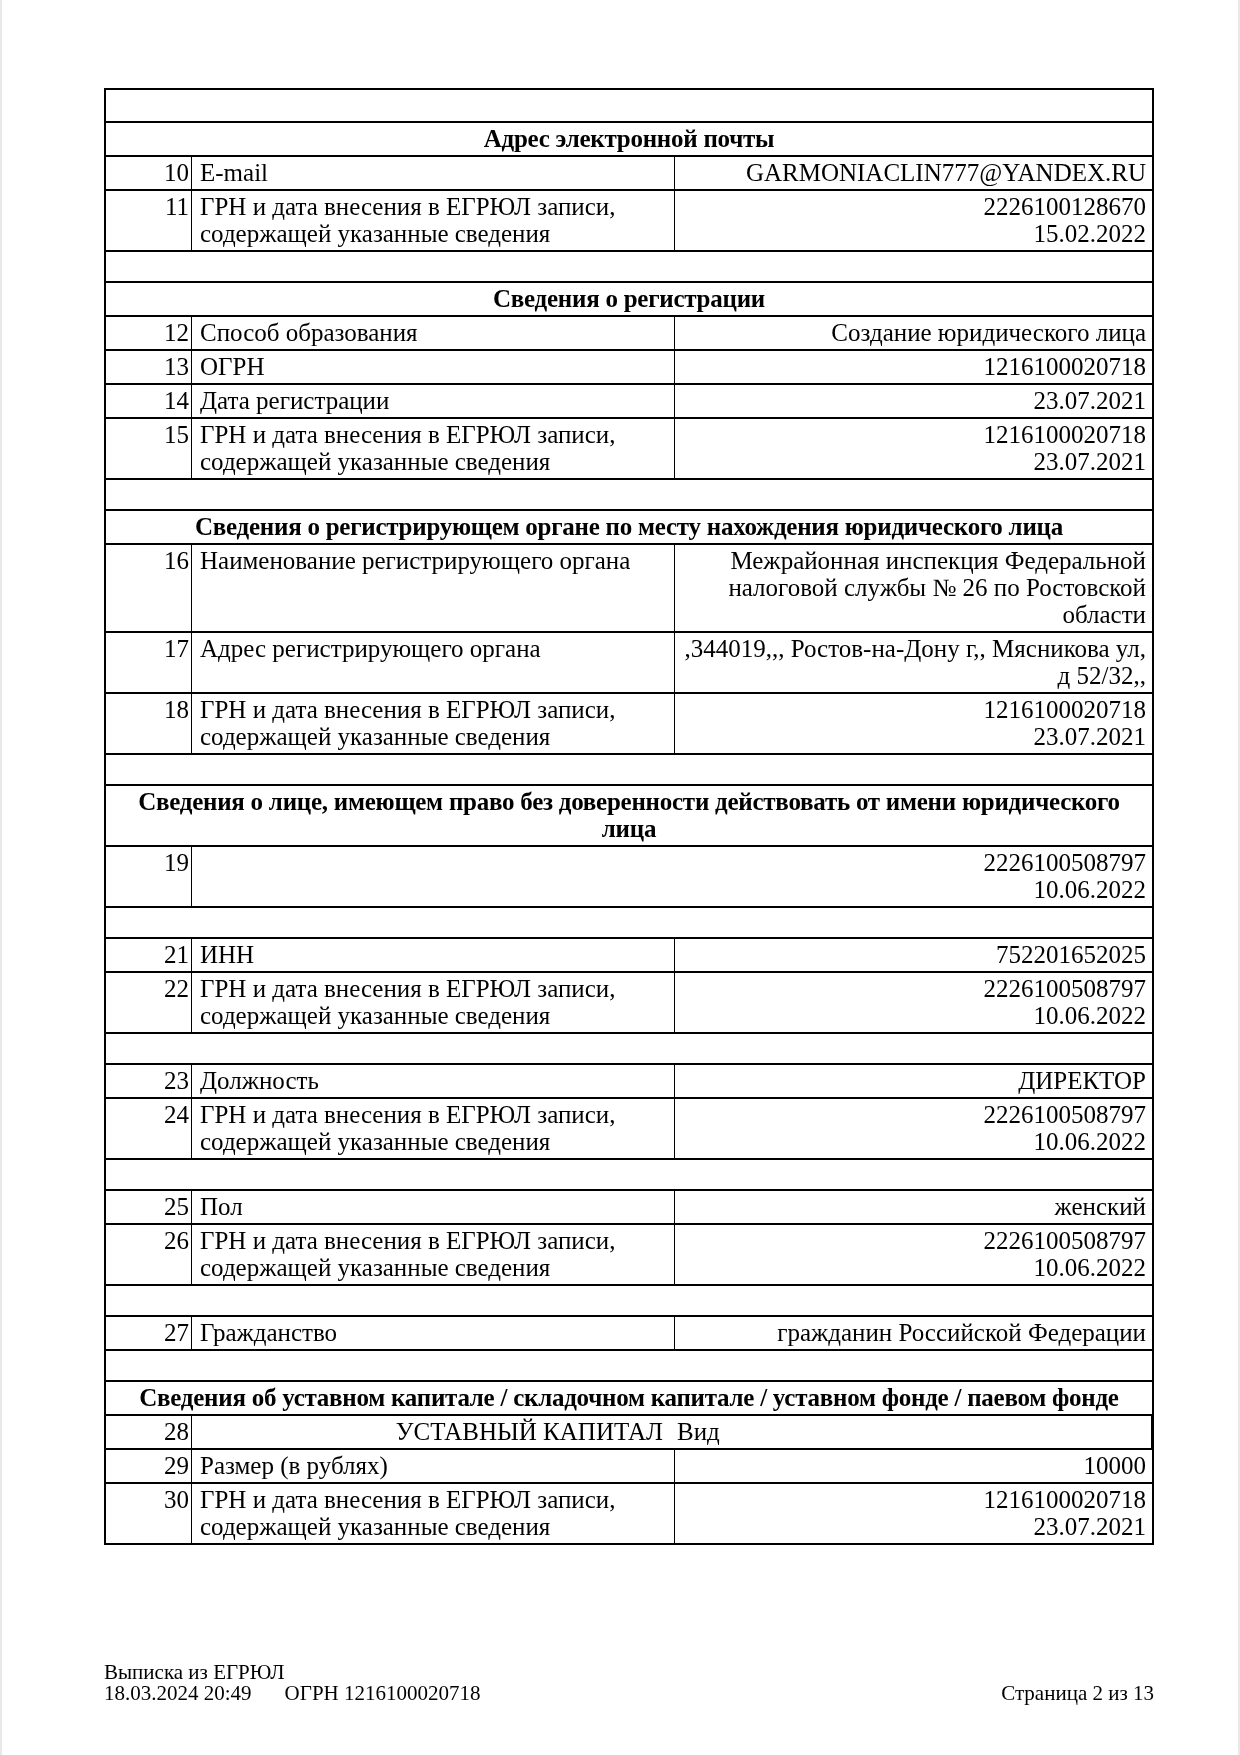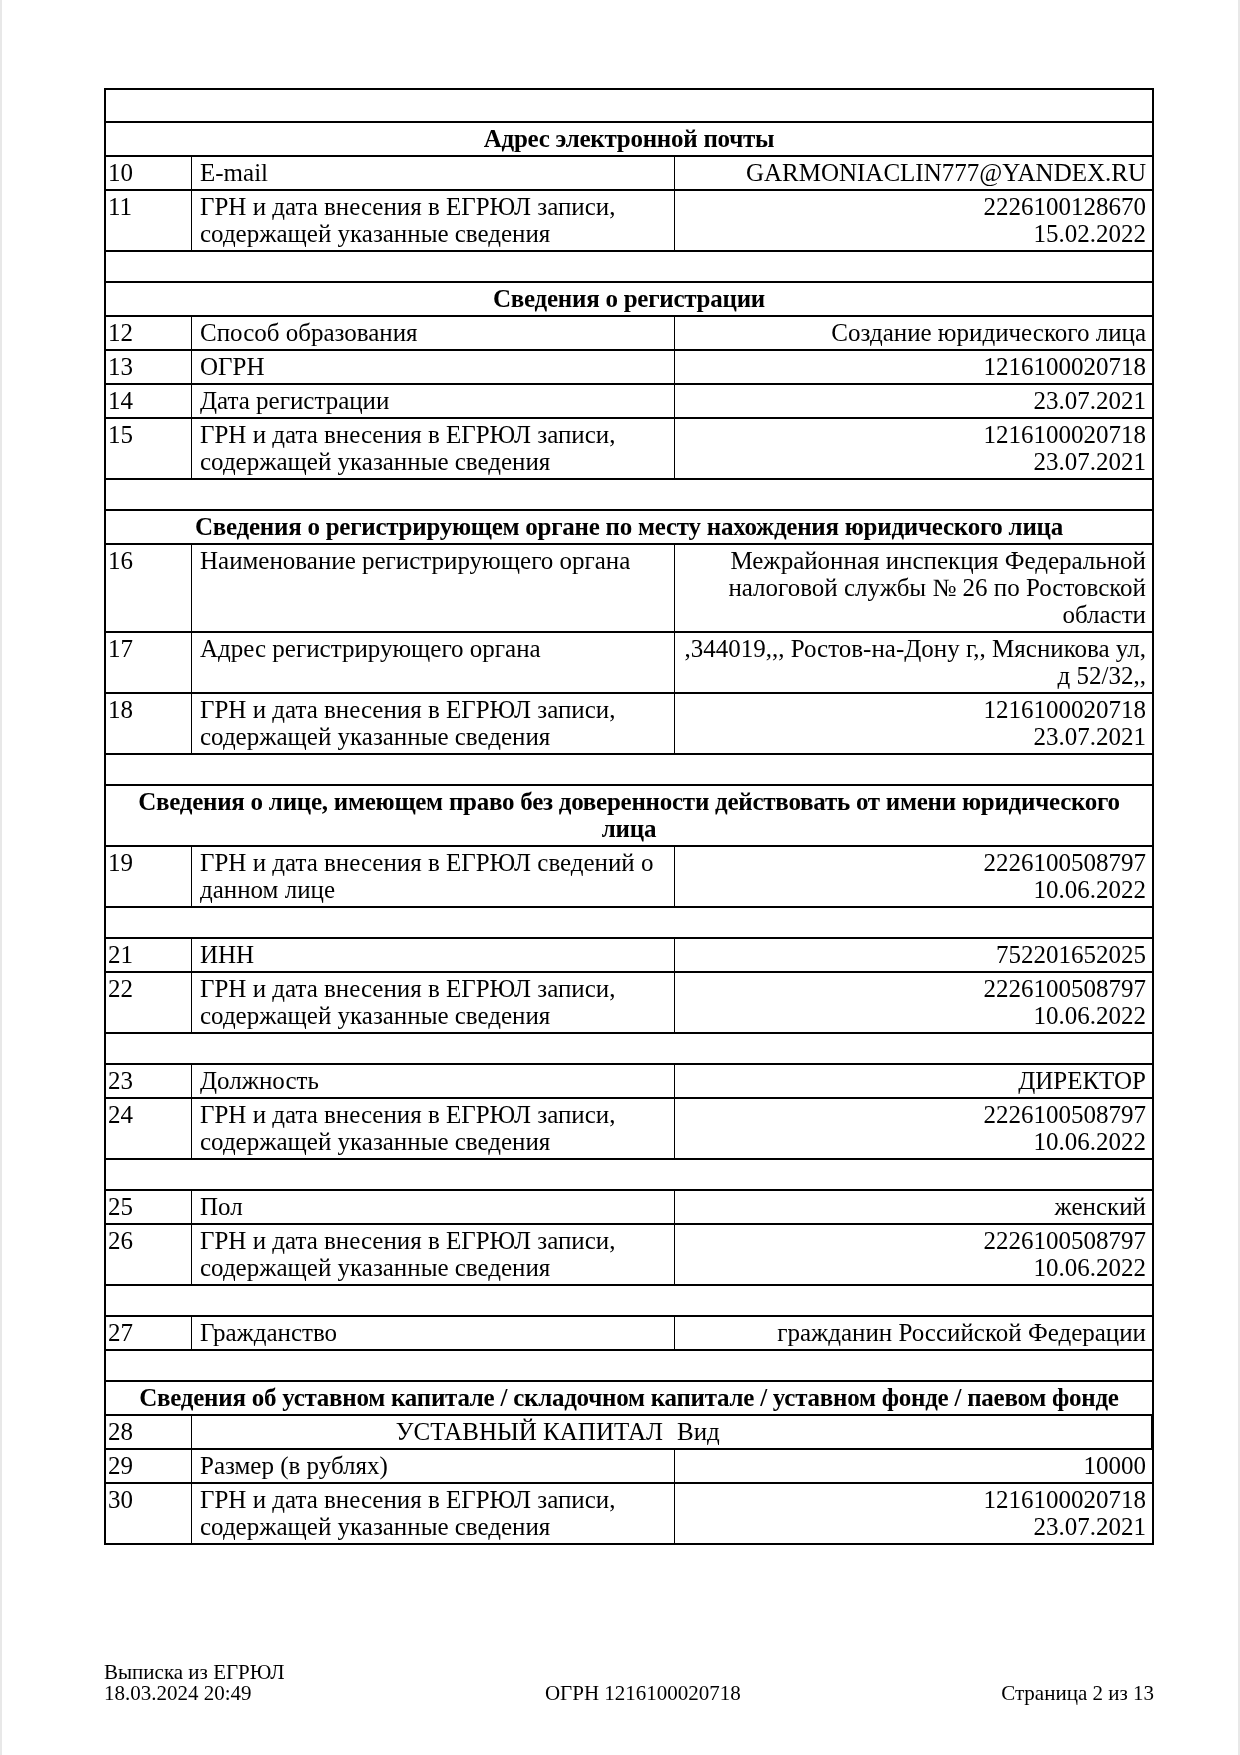--- a/index.html
+++ b/index.html
@@ -31,21 +31,21 @@
     text-align: center;
     font-weight: bold;
     padding: 2px 6px 3px;
     letter-spacing: -0.25px;
     white-space: pre-line;
   }
   .cell { white-space: pre-line; }
   .cell-num {
     flex: 0 0 86px;
     border-right: 1.5px solid #000;
-    text-align: left;
+    text-align: right;
     padding: 2px 2px 3px;
   }
   .cell-label {
     flex: 0 0 483px;
     border-right: 1.5px solid #000;
     padding: 2px 6px 3px 8px;
   }
   .cell-value {
     flex: 1 1 auto;
     padding: 2px 6px 3px 7px;
@@ -54,21 +54,21 @@
   .footer {
     position: absolute;
     left: 102px;
     top: 1662px;
     width: 1050px;
     display: flex;
     font-size: 21px;
     line-height: 21px;
   }
   .footer-left  { text-align: left; }
-  .footer-center{ flex: 1 1 auto; text-align: center; align-self: flex-end; }
+  .footer-center{ flex: 1 1 auto; align-self: flex-end; }
   .footer-right { text-align: left; align-self: flex-end; }
 </style>
 </head>
 <body>
 
 <div class="page">
 
   <div class="doc-table">
       <div class="row row-spacer"></div>
       <div class="row row-section">Адрес электронной почты</div>
@@ -128,22 +128,20 @@
         <div class="cell cell-label">ГРН и дата внесения в ЕГРЮЛ записи,
 содержащей указанные сведения</div>
         <div class="cell cell-value">1216100020718
 23.07.2021</div>
       </div>
       <div class="row row-spacer"></div>
       <div class="row row-section">Сведения о лице, имеющем право без доверенности действовать от имени юридического
 лица</div>
       <div class="row row-data">
         <div class="cell cell-num">19</div>
-        <div class="cell cell-label">ГРН и дата внесения в ЕГРЮЛ сведений о
-данном лице</div>
         <div class="cell cell-value">2226100508797
 10.06.2022</div>
       </div>
       <div class="row row-spacer"></div>
       <div class="row row-data">
         <div class="cell cell-num">21</div>
         <div class="cell cell-label">ИНН</div>
         <div class="cell cell-value">752201652025</div>
       </div>
       <div class="row row-data">

